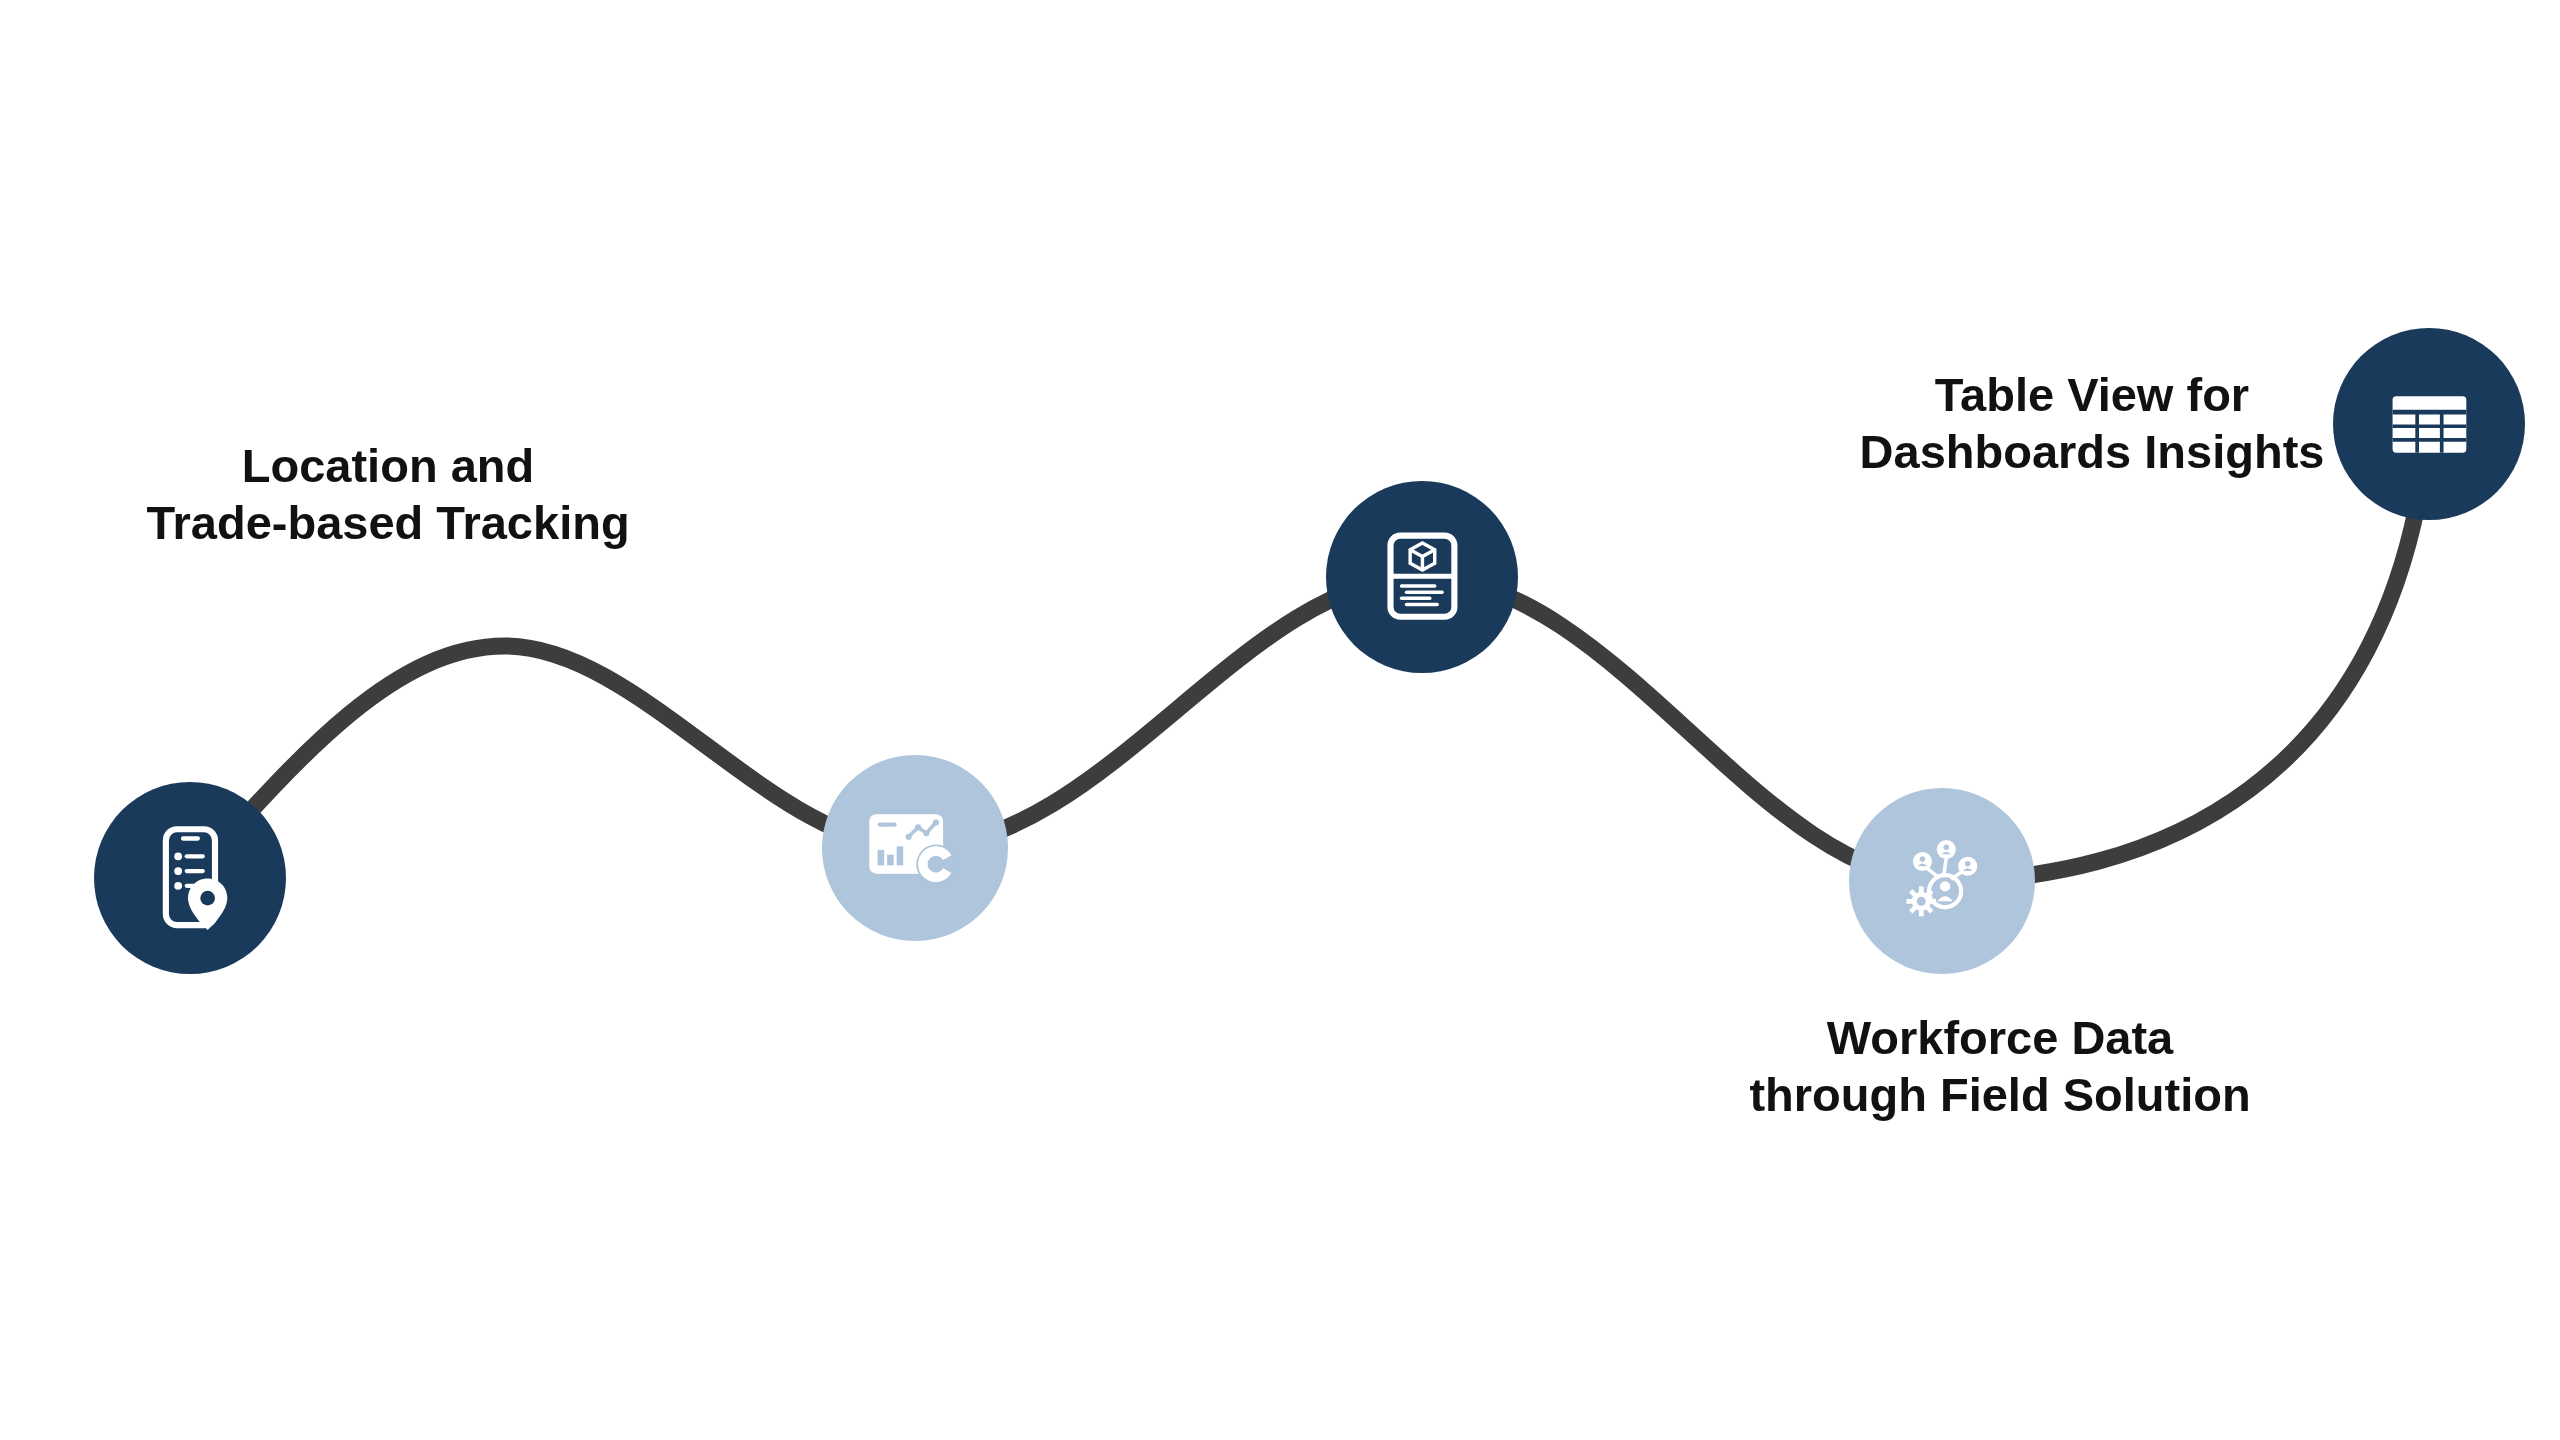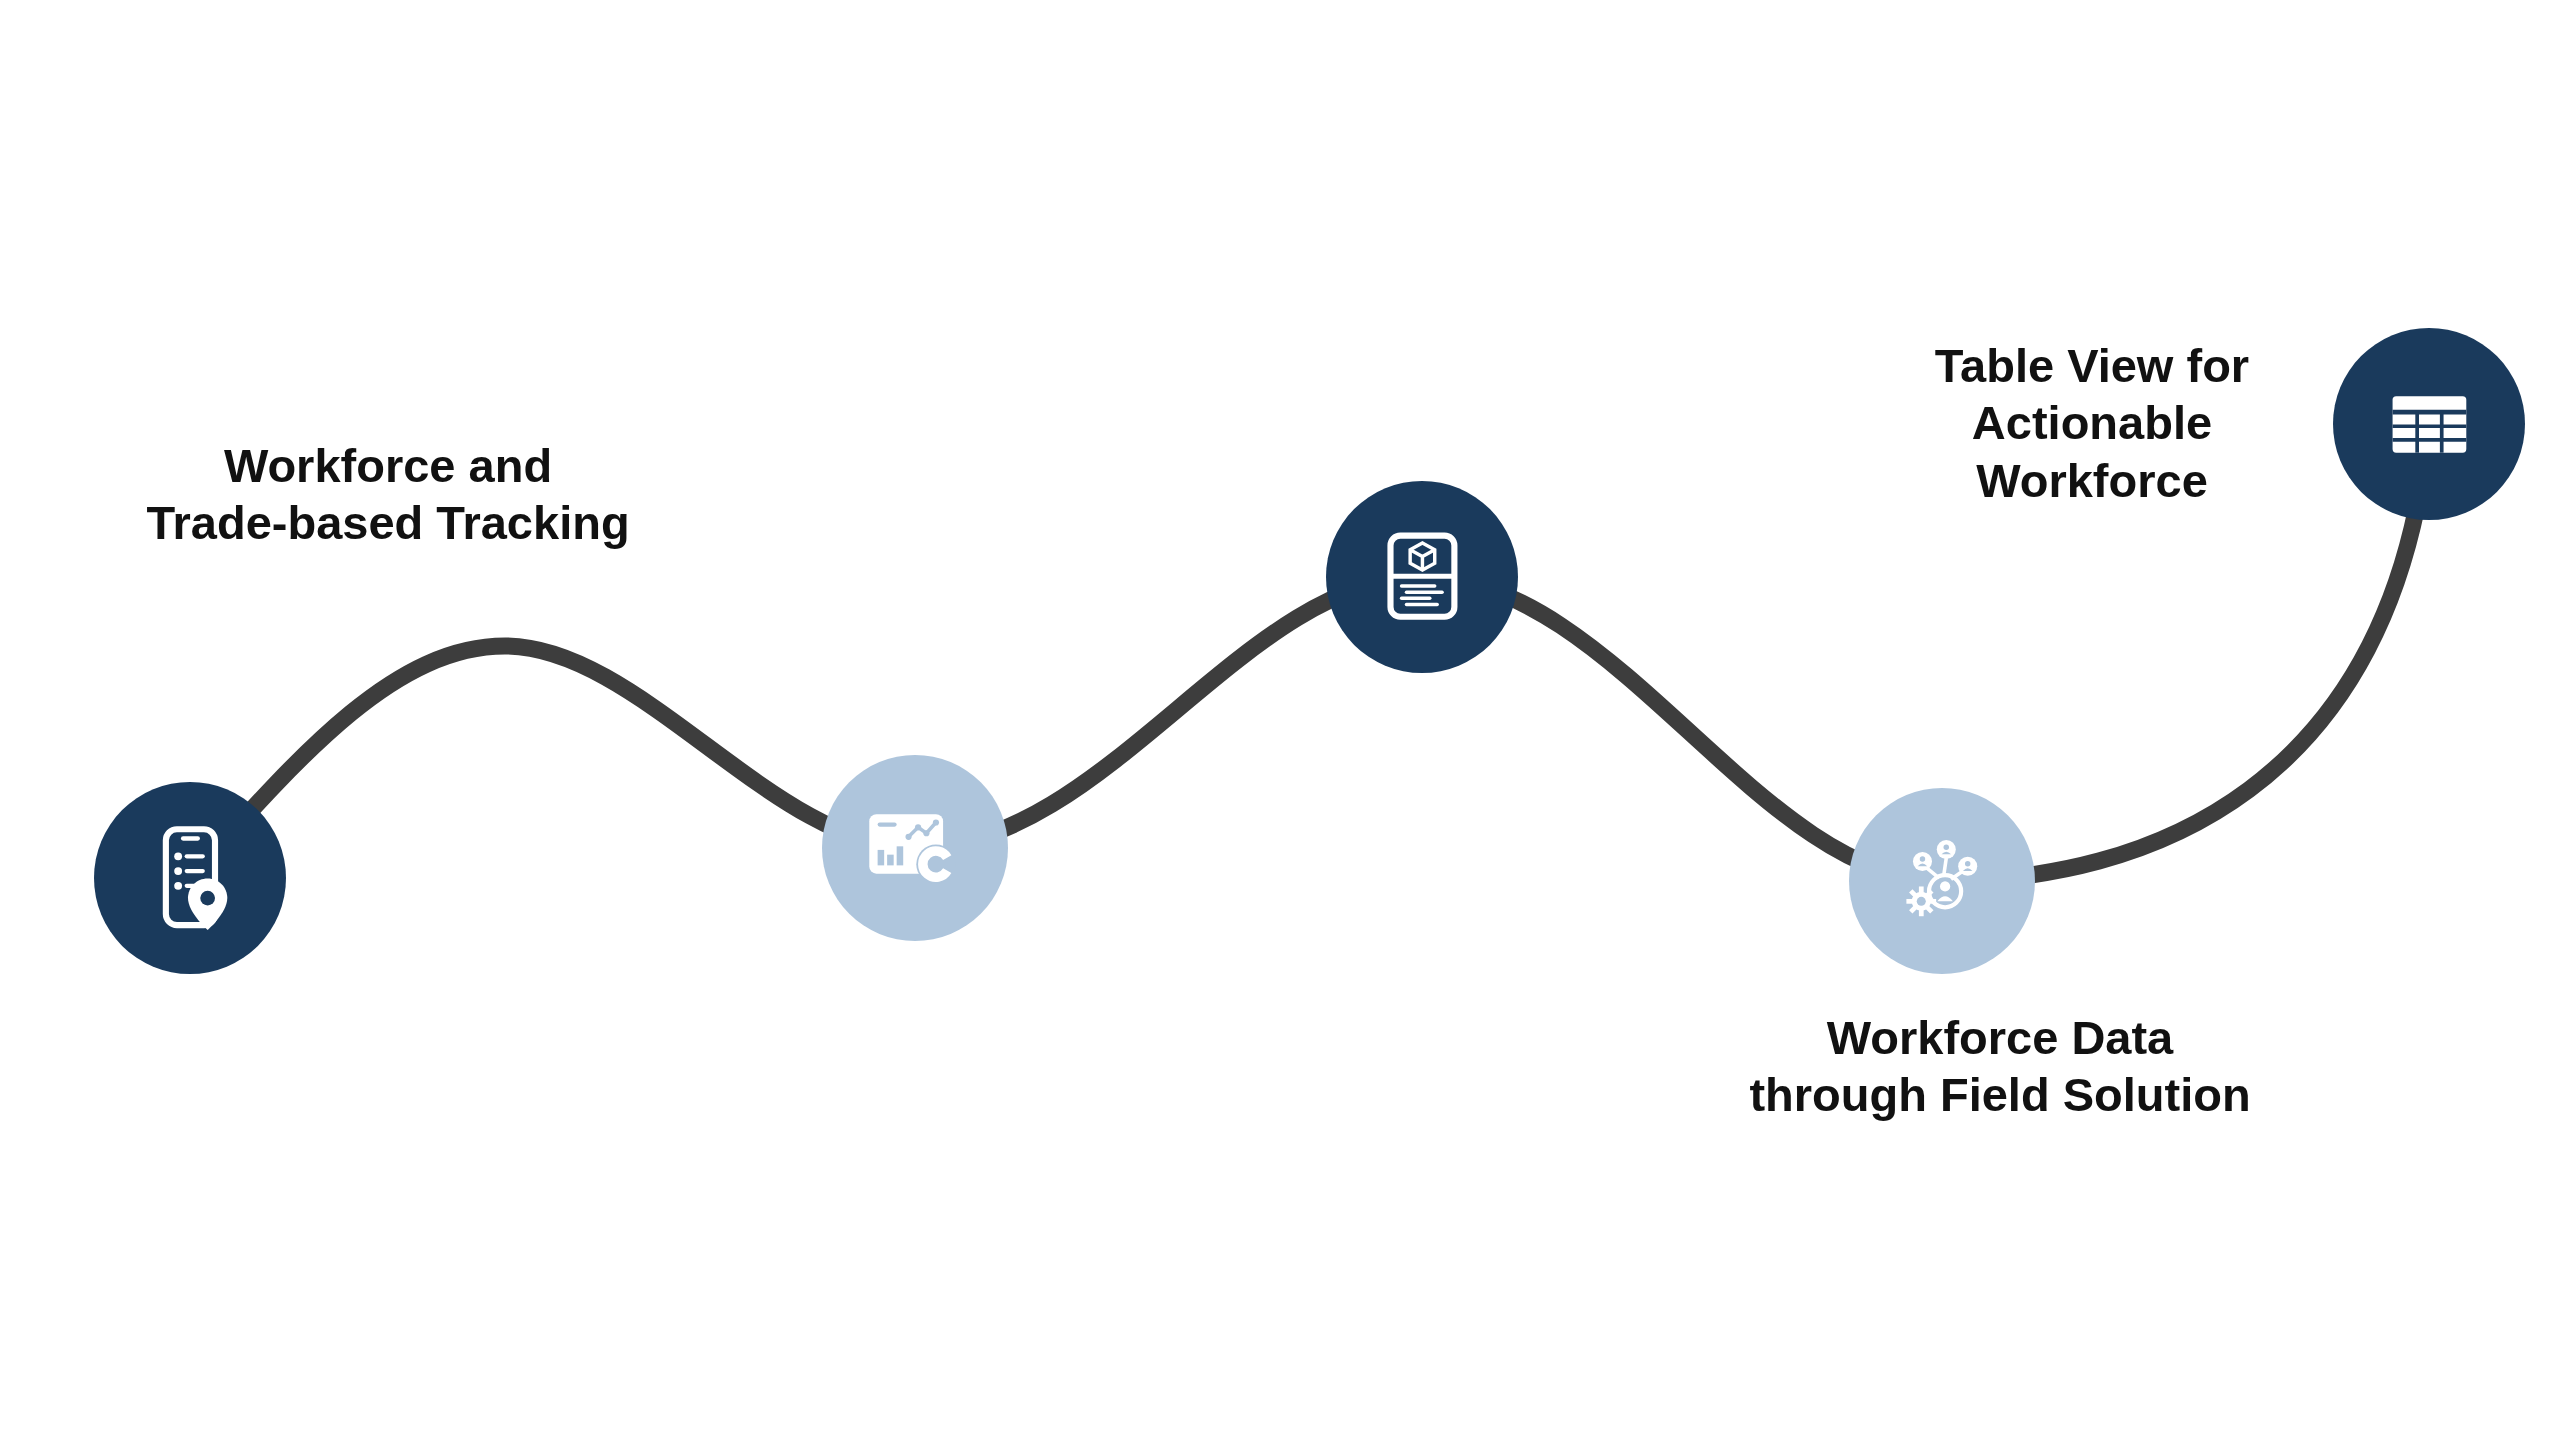--- a/index.html
+++ b/index.html
@@ -61,21 +61,21 @@
       <circle cx="40" cy="32" r="3.2" fill="#ffffff"></circle>
       <line x1="47" y1="32" x2="60" y2="32" stroke="#ffffff" stroke-width="3.5" stroke-linecap="round"></line>
       <circle cx="40" cy="44" r="3.2" fill="#ffffff"></circle>
       <line x1="47" y1="44" x2="60" y2="44" stroke="#ffffff" stroke-width="3.5" stroke-linecap="round"></line>
       <circle cx="40" cy="56" r="3.2" fill="#ffffff"></circle>
       <line x1="47" y1="56" x2="60" y2="56" stroke="#ffffff" stroke-width="3.5" stroke-linecap="round"></line>
       <path d="M64 50 C55 50 48 57 48 66 C48 78 64 92 64 92 C64 92 80 78 80 66 C80 57 73 50 64 50 Z" fill="#ffffff"></path>
       <circle cx="64" cy="66" r="6" fill="var(--navy)"></circle>
     </svg>
   </div>
-  <div class="label" style="left:388px;top:494px;">Workforce and
+  <div class="label" style="left:388px;top:494px;">Location and
 Trade-based Tracking</div>
 
   <div class="node light" style="left:915px;top:848px;">
     <svg viewBox="0 0 100 100" aria-hidden="true">
       <rect x="12" y="22" width="62" height="50" rx="6" fill="#ffffff"></rect>
       <rect x="19" y="29" width="16" height="3.5" rx="1.75" fill="var(--light_blue)"></rect>
       <rect x="19" y="52" width="5.5" height="13" fill="var(--light_blue)"></rect>
       <rect x="27" y="56" width="5.5" height="9" fill="var(--light_blue)"></rect>
       <rect x="35" y="49" width="5.5" height="16" fill="var(--light_blue)"></rect>
       <polyline points="45,41 53,33 60,38 68,29" fill="none" stroke="var(--light_blue)" stroke-width="3"></polyline>
@@ -137,15 +137,15 @@
     <svg viewBox="0 0 100 100" aria-hidden="true">
       <rect x="20" y="27" width="60" height="46" rx="3" fill="#ffffff"></rect>
       <line x1="20" y1="40" x2="80" y2="40" stroke="var(--navy)" stroke-width="4"></line>
       <line x1="20" y1="51.5" x2="80" y2="51.5" stroke="var(--navy)" stroke-width="3"></line>
       <line x1="20" y1="62.5" x2="80" y2="62.5" stroke="var(--navy)" stroke-width="3"></line>
       <line x1="40" y1="40" x2="40" y2="73" stroke="var(--navy)" stroke-width="3"></line>
       <line x1="60" y1="40" x2="60" y2="73" stroke="var(--navy)" stroke-width="3"></line>
     </svg>
   </div>
   <div class="label" style="left:2092px;top:423px;">Table View for
-Actionable Workforce</div>
+Dashboards Insights</div>
 
 </div>
 
 </body></html>

